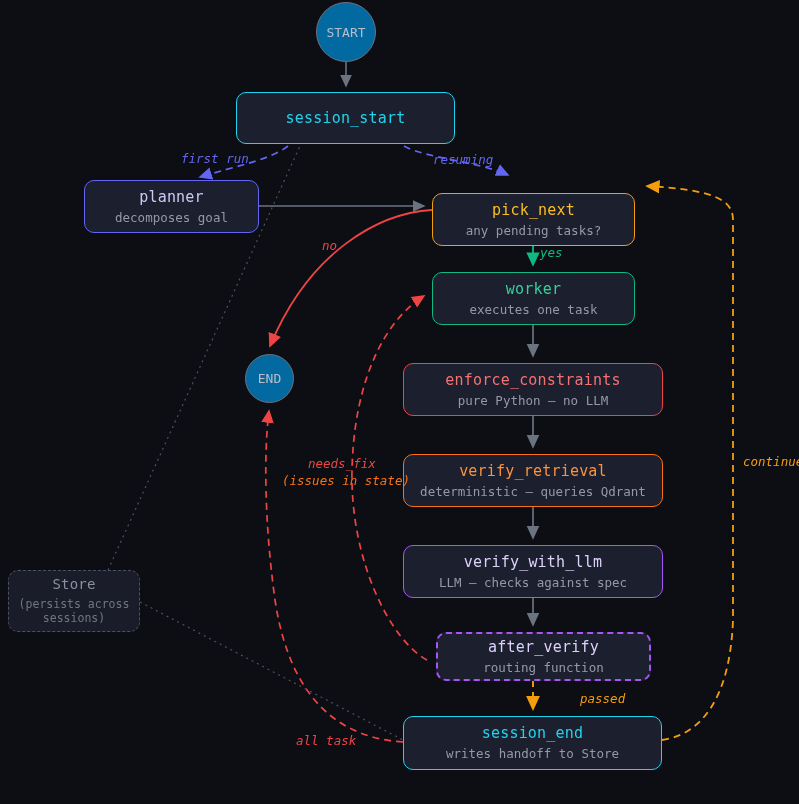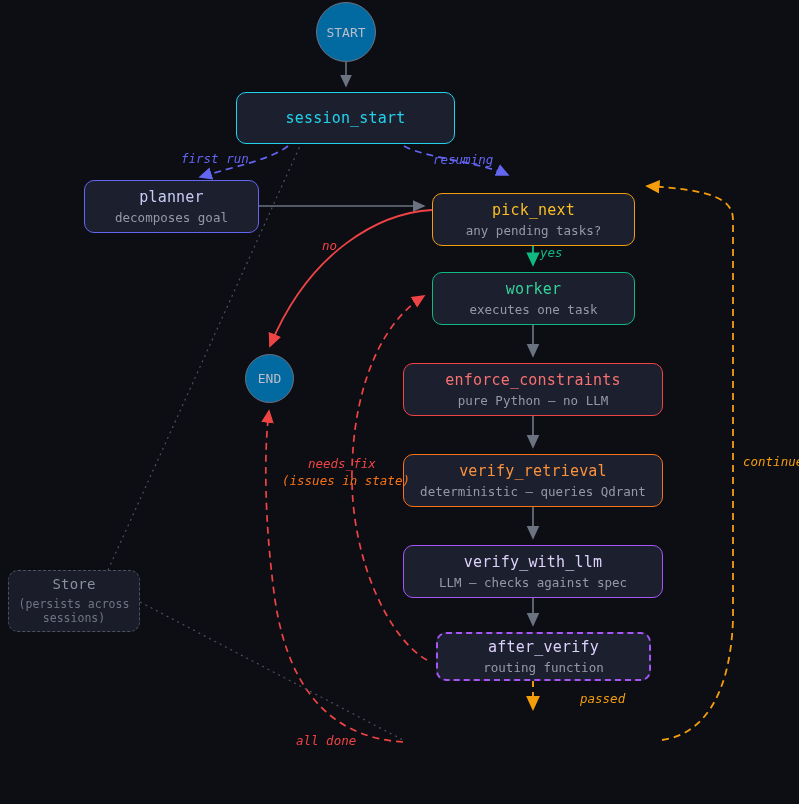--- a/index.html
+++ b/index.html
@@ -157,34 +157,38 @@
   <div class="node" style="left:403px; top:545px; width:260px; height:53px; border:1.8px solid #a855f7;">
     <span class="title" style="color:#ddd2fb;">verify_with_llm</span>
     <span class="sub">LLM — checks against spec</span>
   </div>
 
   <div class="node" style="left:427px; top:632px; width:215px; height:49px; border:2px dashed #a855f7;margin-left:9px;">
     <span class="title" style="color:#ddd2fb;">after_verify</span>
     <span class="sub">routing function</span>
   </div>
 
+  <div class="node" style="left:403px; top:716px; width:259px; height:54px; border:1.8px solid #22d3ee;">
+    <span class="title" style="color:#22d3ee;">session_end</span>
+    <span class="sub">writes handoff to Store</span>
+  </div>
 
   <div class="terminal" style="left:245px; top:354px; width:49px; height:49px;">
     <span>END</span>
   </div>
 
   <div class="node" style="left:8px; top:570px; width:132px; height:62px; border:1.6px dashed #4b5163; background:#1a1d29;">
     <span class="title" style="color:#8b91a3; font-size:14px;">Store</span>
     <span class="sub" style="white-space:pre-line; color:#6f7585; font-size:11.5px;">(persists across
 sessions)</span>
   </div>
 
   <div class="edge-label" style="left:181px; top:151px; color:#6366f1;">first run</div>
   <div class="edge-label" style="left:433px; top:152px; color:#6366f1;">resuming</div>
   <div class="edge-label" style="left:322px; top:238px; color:#ef4444;">no</div>
   <div class="edge-label" style="left:540px; top:245px; color:#10b981;">yes</div>
   <div class="edge-label" style="left:308px; top:456px; color:#ef4444;">needs_fix</div>
   <div class="edge-label" style="left:282px; top:473px; color:#f97316;">(issues in state)</div>
   <div class="edge-label" style="left:540px; top:691px; color:#f59e0b;margin-left:40px;">passed</div>
   <div class="edge-label" style="left:743px; top:454px; color:#f59e0b;">continue</div>
-  <div class="edge-label" style="left:296px; top:733px; color:#ef4444;">all done</div>
+  <div class="edge-label" style="left:296px; top:733px; color:#ef4444;">all task</div>
 
 </div>
 
 </body></html>

